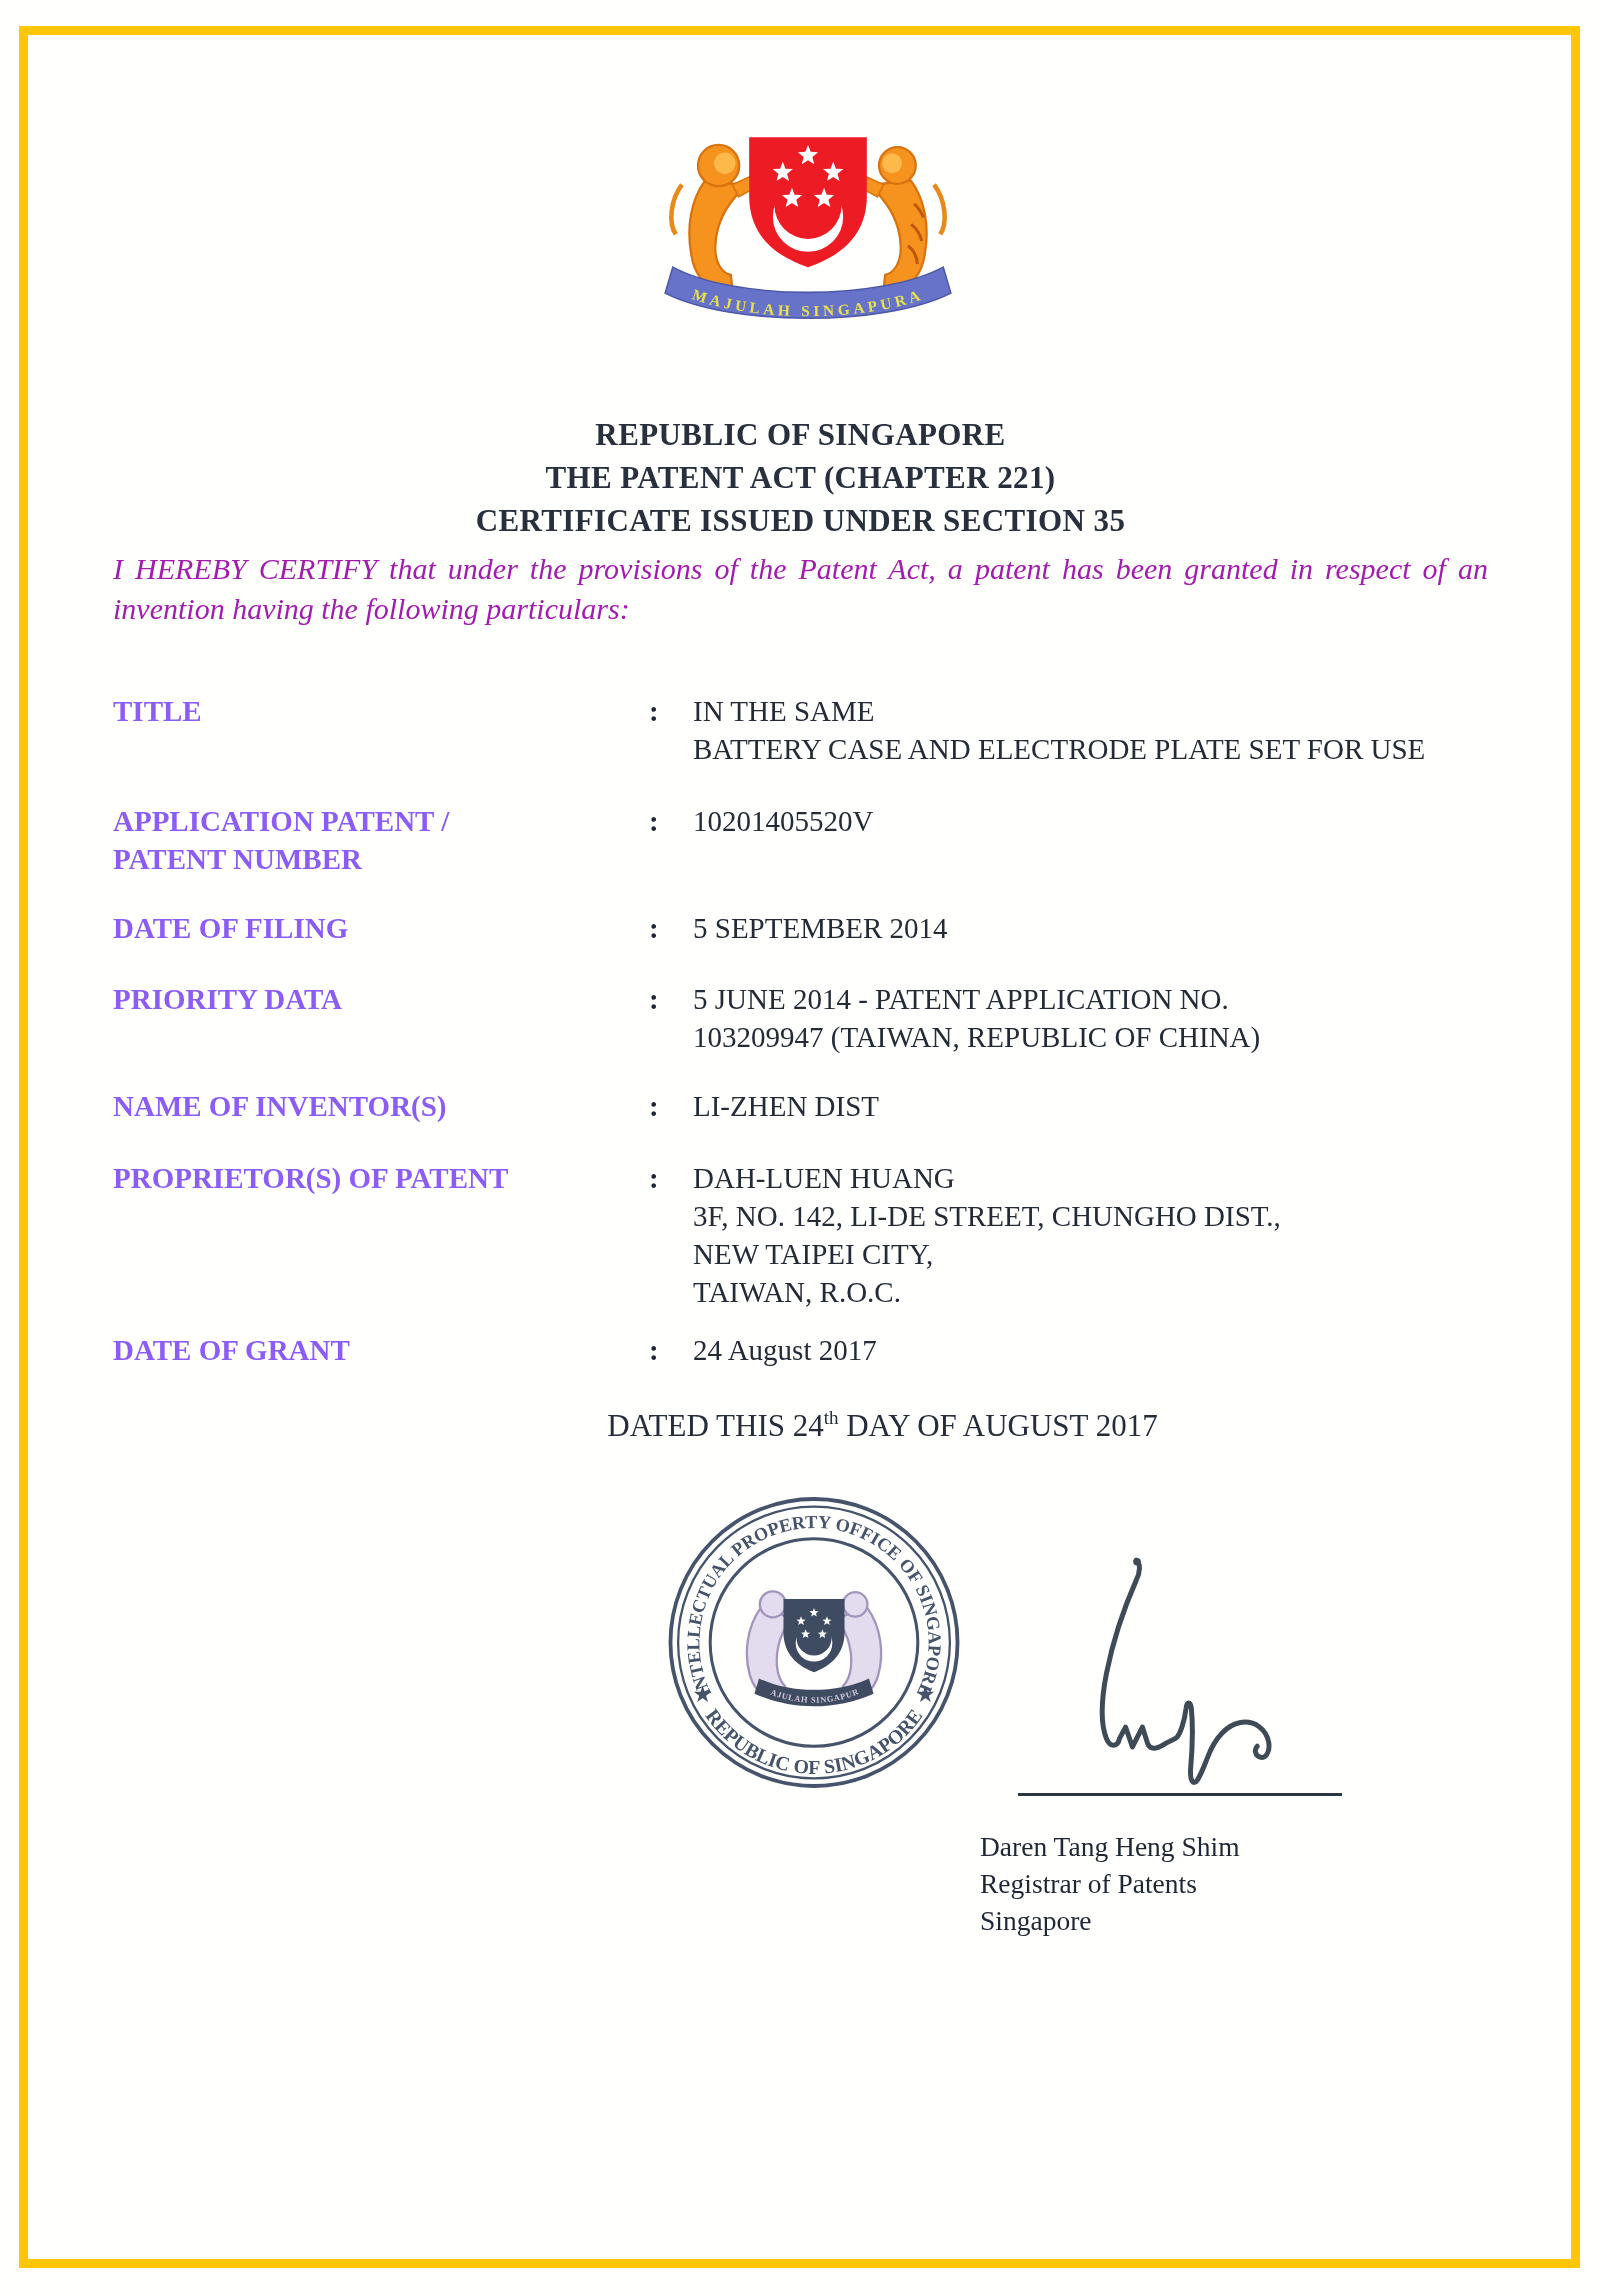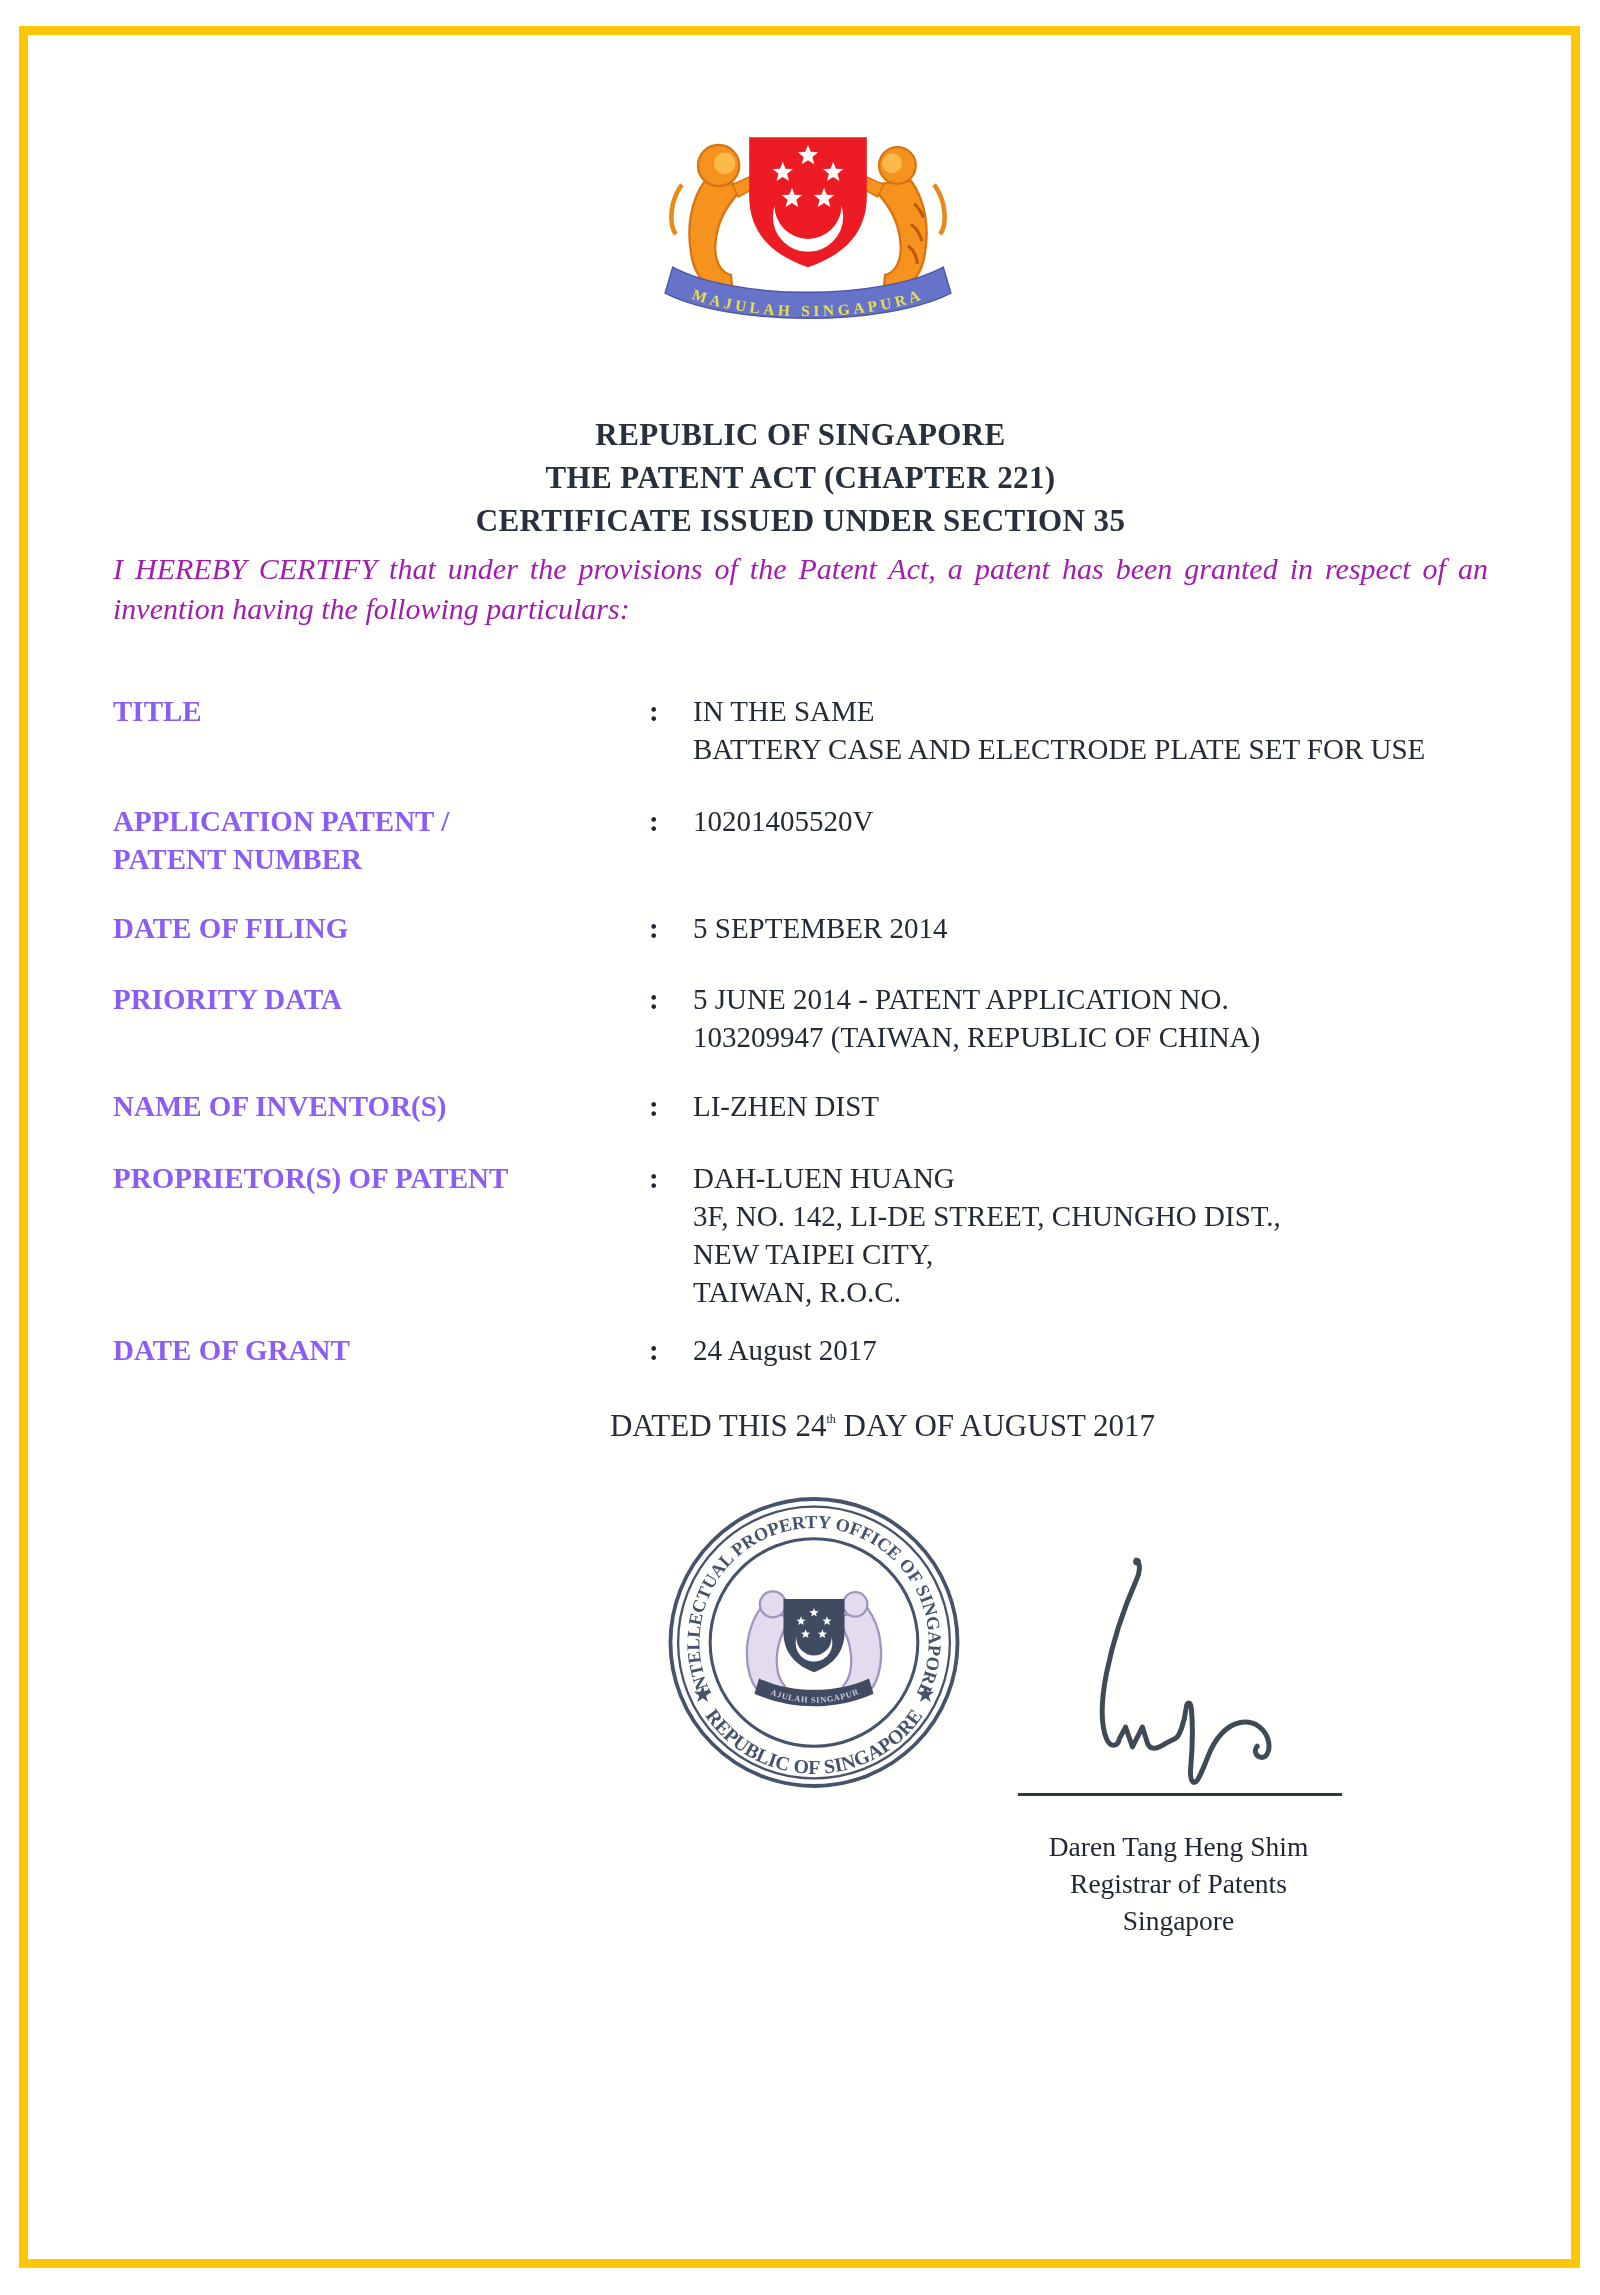--- a/index.html
+++ b/index.html
@@ -29,27 +29,27 @@
     text-align:justify;color:#a21caf;
   }
   .frow{position:absolute;left:113px;width:1406px;font-size:29px;line-height:38px;}
   .flabel{position:absolute;left:0;top:0;width:504px;font-weight:bold;color:#8b5cf6;}
   .fcolon{position:absolute;left:536px;top:0;width:31px;font-weight:bold;color:#1e2733;}
   .fvalue{position:absolute;left:580px;top:0;width:825px;color:#232b36;}
   .dated{
     position:absolute;left:577px;top:1408px;width:611px;
     text-align:center;font-size:31px;color:#242d39;white-space:nowrap;
   }
-  .dated sup{font-size:12px;position:relative;top:-1.5px;}
+  .dated sup{font-size:19px;position:relative;top:-1.5px;}
   .seal{position:absolute;left:661px;top:1486px;width:306px;height:313px;}
   .sigsvg{position:absolute;left:1085px;top:1551px;width:199px;height:245px;}
   .sigline{position:absolute;left:1018px;top:1793px;width:324px;height:3.1px;background:#2b3642;}
   .nameblock{
     position:absolute;left:980px;top:1828px;width:397px;
-    text-align:center;font-size:27.5px;line-height:37px;color:#1e2733;
+    text-align:left;font-size:27.5px;line-height:37px;color:#1e2733;
   }
   .sealtext{font-family:"Liberation Serif","DejaVu Serif",serif;font-weight:bold;fill:#45536b;}
 </style>
 </head>
 <body>
 
 <div class="page">
 
   <div class="frame"></div>
 

